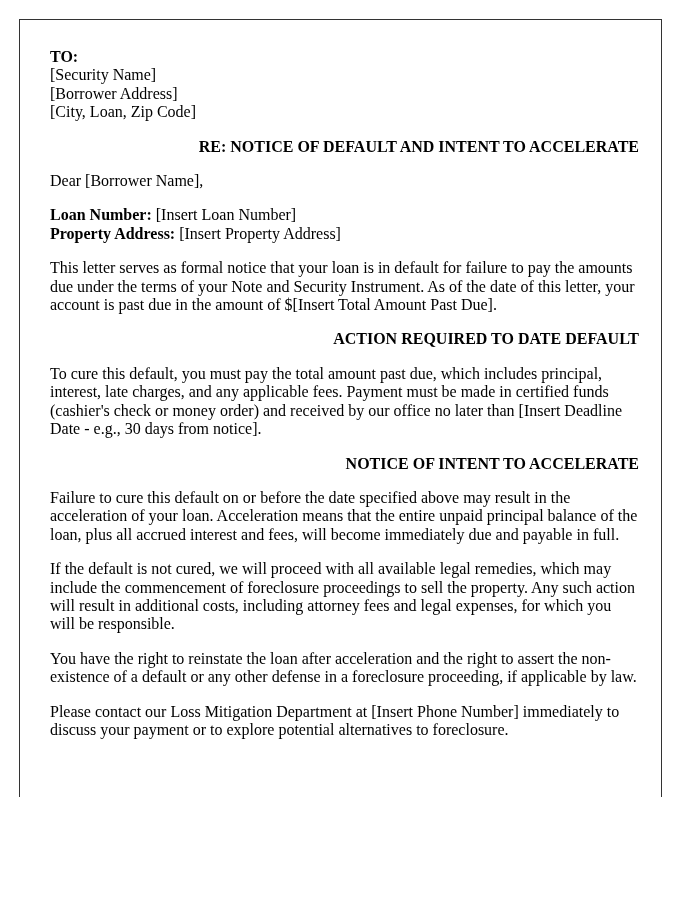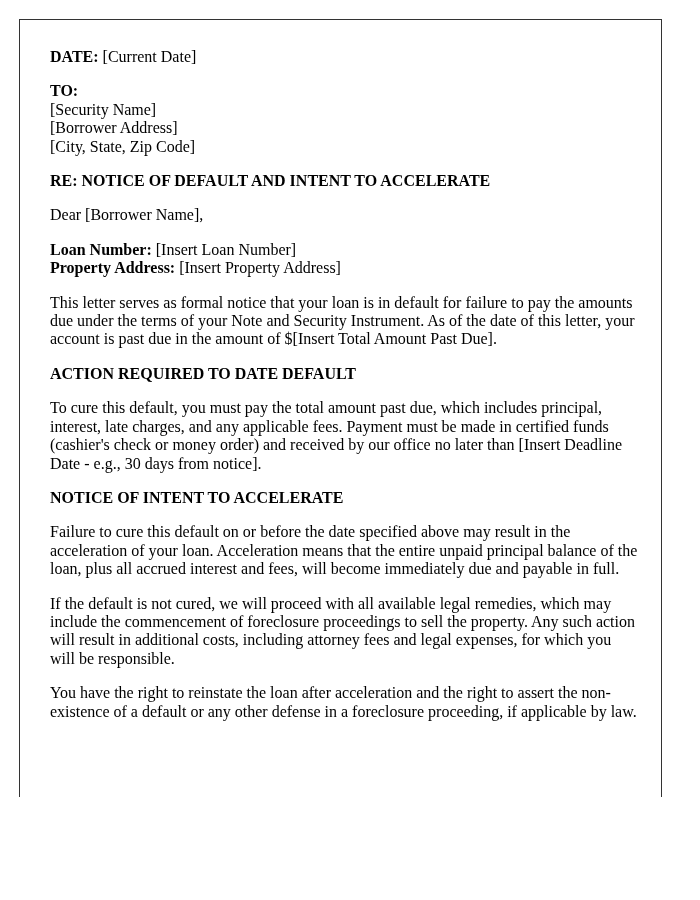--- a/index.html
+++ b/index.html
@@ -36,41 +36,38 @@
     background: #ffffff;
   }
   .block {
     margin: 16px 0;
   }
   .block:first-child {
     margin-top: 0;
   }
   .bold {
     font-weight: bold;
+    text-align: right;
   }
   b {
     font-weight: bold;
   }
 </style>
 </head>
 <body style="background: rgb(255, 255, 255);">
 
 <div class="page" style="color: rgb(0, 0, 0);">
   <div class="letter-box" style="border-color: rgb(51, 51, 51);">
 
-    <p class="block">
-      <b>DATE:</b>
-      <span>[Current Date]</span>
-    </p>
 
     <p class="block">
       <b>TO:</b><br>
       <span>[Security Name]</span><br>
       <span>[Borrower Address]</span><br>
-      <span>[City, State, Zip Code]</span>
+      <span>[City, Loan, Zip Code]</span>
     </p>
 
     <p class="block bold">RE: NOTICE OF DEFAULT AND INTENT TO ACCELERATE</p>
 
     <p class="block">Dear [Borrower Name],</p>
 
     <p class="block">
       <b>Loan Number:</b>
       <span>[Insert Loan Number]</span><br>
       <b>Property Address:</b>
@@ -84,15 +81,16 @@
     <p class="block">To cure this default, you must pay the total amount past due, which includes principal, interest, late charges, and any applicable fees. Payment must be made in certified funds (cashier's check or money order) and received by our office no later than [Insert Deadline Date - e.g., 30 days from notice].</p>
 
     <p class="block bold">NOTICE OF INTENT TO ACCELERATE</p>
 
     <p class="block">Failure to cure this default on or before the date specified above may result in the acceleration of your loan. Acceleration means that the entire unpaid principal balance of the loan, plus all accrued interest and fees, will become immediately due and payable in full.</p>
 
     <p class="block">If the default is not cured, we will proceed with all available legal remedies, which may include the commencement of foreclosure proceedings to sell the property. Any such action will result in additional costs, including attorney fees and legal expenses, for which you will be responsible.</p>
 
     <p class="block">You have the right to reinstate the loan after acceleration and the right to assert the non-existence of a default or any other defense in a foreclosure proceeding, if applicable by law.</p>
 
+    <p class="block">Please contact our Loss Mitigation Department at [Insert Phone Number] immediately to discuss your payment or to explore potential alternatives to foreclosure.</p>
 
   </div>
 </div>
 
 </body></html>

